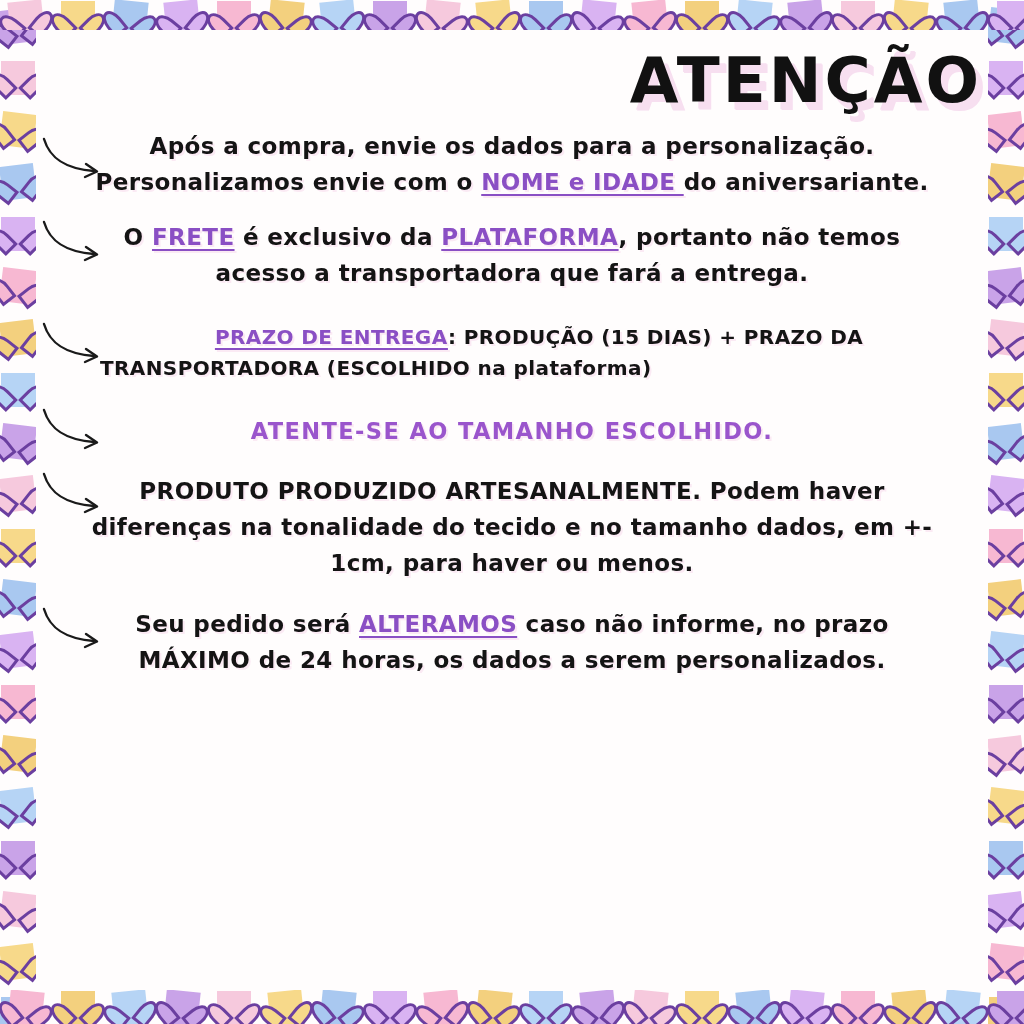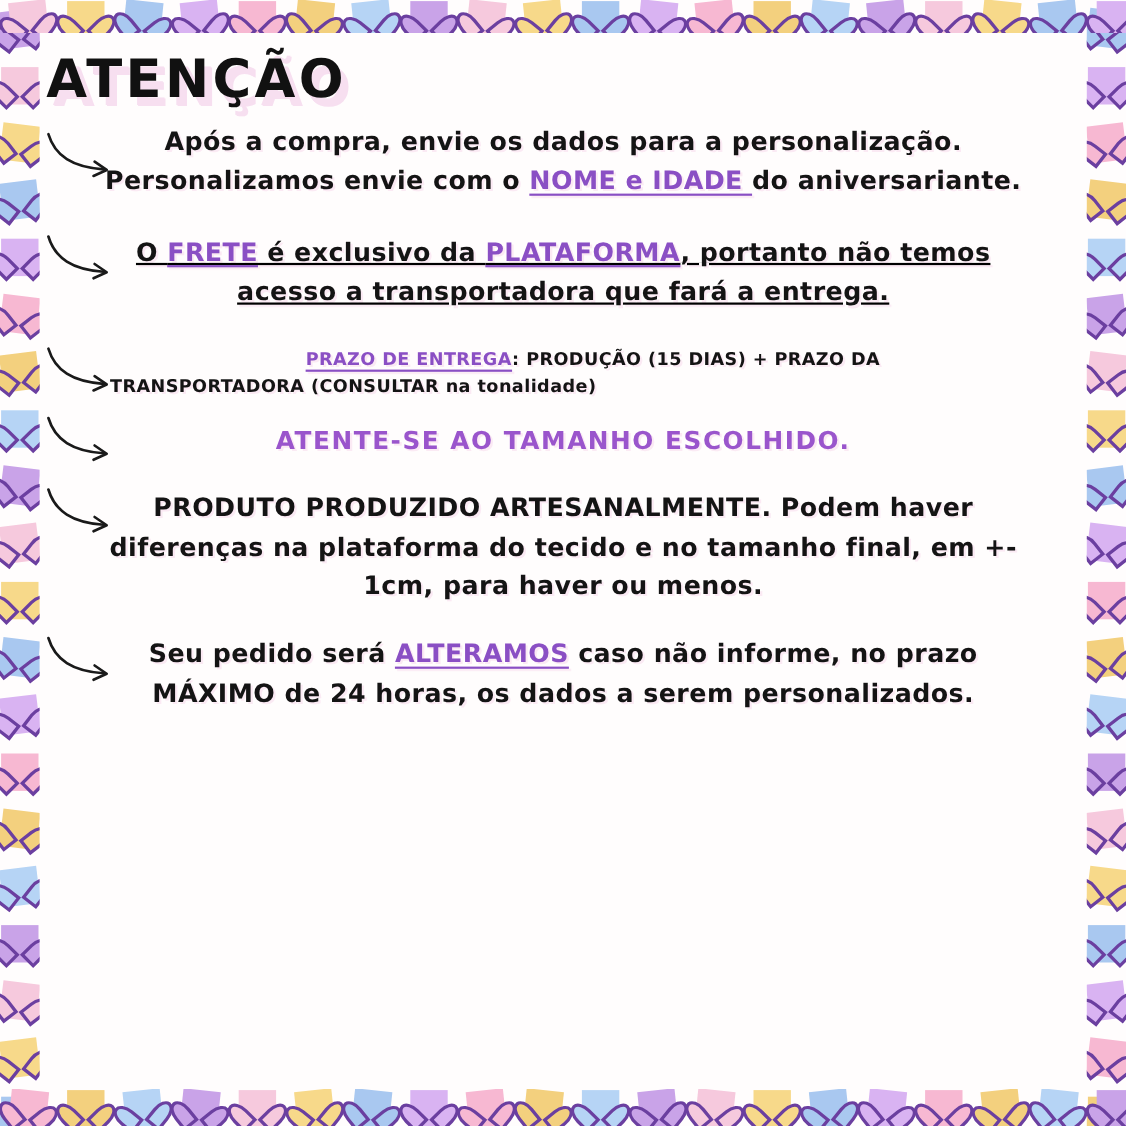--- a/index.html
+++ b/index.html
@@ -61,24 +61,24 @@
   .content {
     position: absolute;
     left: 42px;
     right: 42px;
     top: 24px;
     bottom: 34px;
     z-index: 3;
   }
 
   .title {
-    text-align: left;
+    text-align: right;
     font-family: "DejaVu Sans", sans-serif;
     font-weight: 700;
-    font-size: 48px;
+    font-size: 63px;
     letter-spacing: 3px;
     color: #111111;
     margin: 20px 0 6px 0;
     text-shadow: 6px 7px 0 #f7dff0, 7px 8px 0 #f7dff0;
   }
 
   .block {
     position: relative;
     margin: 0 0 14px 0;
   }
@@ -90,21 +90,21 @@
     color: #141414;
     letter-spacing: 0.4px;
     text-shadow: 2px 2px 0 #fbeaf4;
   }
   .line {
     line-height: 1.55;
     font-size: 23px;
     padding: 0 4px;
   }
   .line.s22 { font-size: 22.5px; }
-  .line.s24 { font-size: 16px; }
+  .line.s24 { font-size: 20px; }
 
   .u-purple {
     color: #8a4fc4;
     text-decoration: underline;
     text-underline-offset: 4px;
     text-decoration-thickness: 2px;
   }
   .purple {
     color: #9a55cc;
     letter-spacing: 1.4px;
@@ -115,25 +115,25 @@
     position: absolute;
     left: -2px;
     width: 66px;
     height: 46px;
     pointer-events: none;
   }
   .arrow svg { display: block; width: 100%; height: 100%; }
 
   .blk1 { margin-top: 12px; }
   .blk1 .arrow { top: 4px; }
-  .blk2 { margin-top: 30px; text-decoration: underline; }
+  .blk2 { margin-top: 20px; }
   .blk2 .arrow { top: -4px; }
   .blk3 { margin-top: 30px; }
   .blk3 .arrow { top: -4px; }
-  .blk4 { margin-top: 20px; }
+  .blk4 { margin-top: 30px; }
   .blk4 .arrow { top: -10px; }
   .blk5 { margin-top: 26px; }
   .blk5 .arrow { top: -6px; }
   .blk6 { margin-top: 26px; }
   .blk6 .arrow { top: -4px; }
 
   .indent1 { padding-left: 54px; }
 </style>
 </head>
 <body>
@@ -272,21 +272,21 @@
         <svg viewBox="0 0 66 46">
           <path d="M4 6 C10 26, 26 36, 54 38" fill="none" stroke="#1a1a1a" stroke-width="2.4" stroke-linecap="round"></path>
           <path d="M46 31 L57 38.5 L45 44" fill="none" stroke="#1a1a1a" stroke-width="2.4" stroke-linecap="round" stroke-linejoin="round"></path>
         </svg>
       </div>
       <div class="lines indent1">
         <div class="line s24">
           <span class="u-purple">PRAZO DE ENTREGA</span><span>: PRODUÇÃO (15 DIAS) + PRAZO DA</span>
         </div>
         <div class="line s24" style="text-align:left;">
-          <span>TRANSPORTADORA (CONSULTAR na tonalidade)</span>
+          <span>TRANSPORTADORA (ESCOLHIDO na plataforma)</span>
         </div>
       </div>
     </div>
 
     <div class="block blk4">
       <div class="arrow">
         <svg viewBox="0 0 66 46">
           <path d="M4 6 C10 26, 26 36, 54 38" fill="none" stroke="#1a1a1a" stroke-width="2.4" stroke-linecap="round"></path>
           <path d="M46 31 L57 38.5 L45 44" fill="none" stroke="#1a1a1a" stroke-width="2.4" stroke-linecap="round" stroke-linejoin="round"></path>
         </svg>
@@ -303,21 +303,21 @@
         <svg viewBox="0 0 66 46">
           <path d="M4 6 C10 26, 26 36, 54 38" fill="none" stroke="#1a1a1a" stroke-width="2.4" stroke-linecap="round"></path>
           <path d="M46 31 L57 38.5 L45 44" fill="none" stroke="#1a1a1a" stroke-width="2.4" stroke-linecap="round" stroke-linejoin="round"></path>
         </svg>
       </div>
       <div class="lines">
         <div class="line">
           <span>PRODUTO PRODUZIDO ARTESANALMENTE. Podem haver</span>
         </div>
         <div class="line">
-          <span>diferenças na plataforma do tecido e no tamanho final, em +-</span>
+          <span>diferenças na tonalidade do tecido e no tamanho dados, em +-</span>
         </div>
         <div class="line">
           <span>1cm, para haver ou menos.</span>
         </div>
       </div>
     </div>
 
     <div class="block blk6">
       <div class="arrow">
         <svg viewBox="0 0 66 46">

